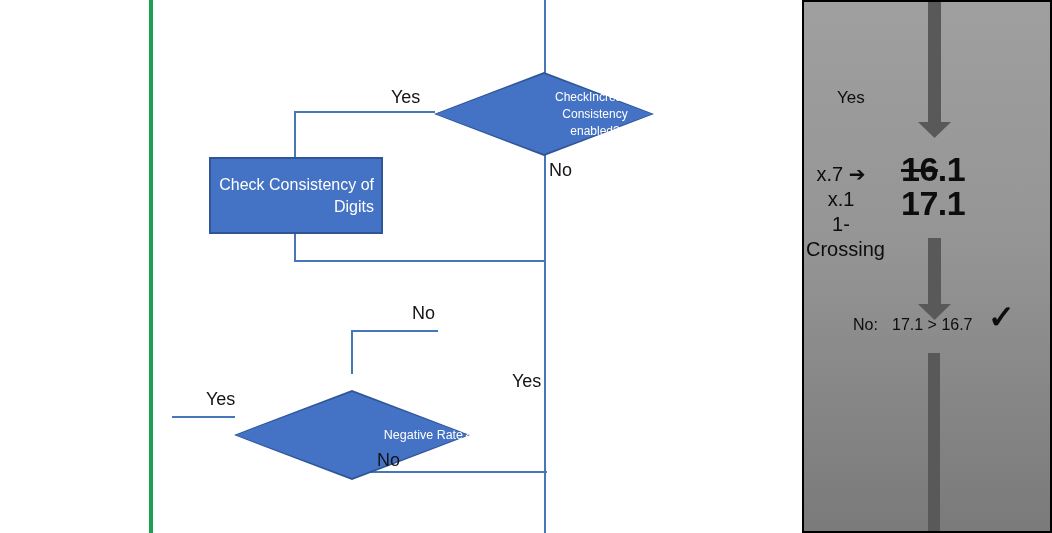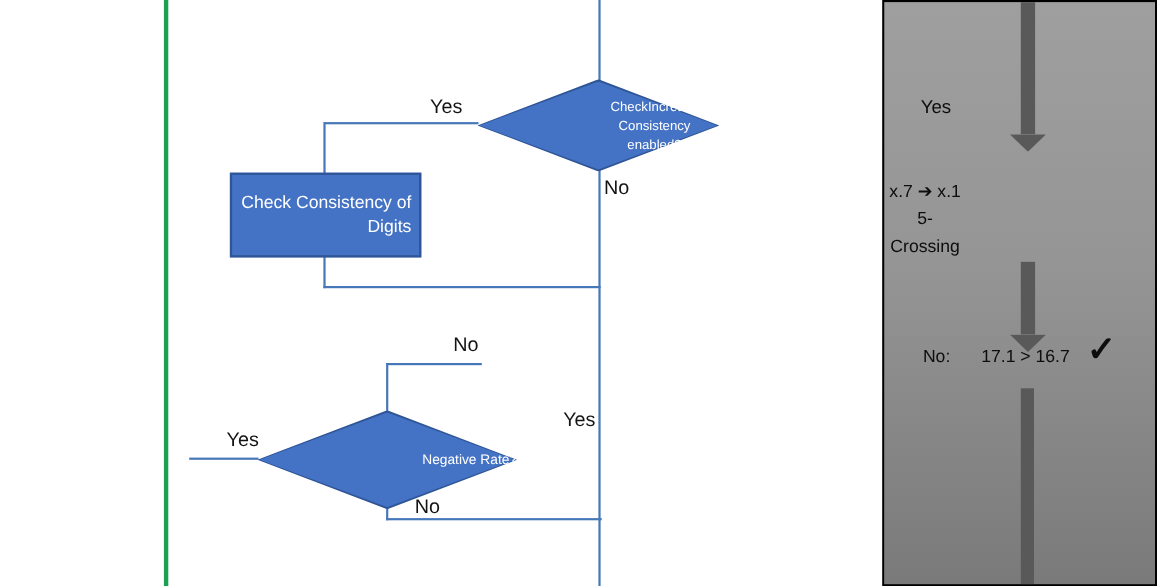--- a/index.html
+++ b/index.html
@@ -16,21 +16,21 @@
   .diamond { position:absolute; }
   .diamond .shape-outer { position:absolute; inset:0; background:#2f5597;
     clip-path:polygon(50% 0,100% 50%,50% 100%,0 50%); }
   .diamond .shape-inner { position:absolute; inset:2px; background:#4472c4;
     clip-path:polygon(50% 0,100% 50%,50% 100%,0 50%); }
   .diamond .label { position:absolute; inset:0; display:flex; align-items:center; justify-content:flex-end;
     text-align:center; color:#ffffff; font-size:12px; line-height:17px; }
   .diamond .label span { display:inline-block; max-width:118px; }
   .d1 { left:434px; top:72px;  width:220px; height:84px; }
   .d2 { left:436px; top:288px; width:220px; height:84px; }
-  .d3 { left:234px; top:373px; width:236px; height:90px; }
+  .d3 { left:234px; top:390px; width:236px; height:90px; }
   .d3 .label { font-size:12.5px; }
   .d3 .label span { max-width:200px; }
 
   .proc-rect { position:absolute; left:209px; top:157px; width:174px; height:77px;
     background:#4472c4; border:2px solid #2f5597; box-sizing:border-box;
     display:flex; align-items:center; justify-content:center; text-align:center;
     color:#ffffff; font-size:16px; line-height:22px; }
   .proc-rect span { display:inline-block; max-width:156px;text-align:right; }
 
   .done-box { position:absolute; left:66px; top:381px; width:107px; height:72px;
@@ -42,24 +42,24 @@
 
   
   .panel { position:absolute; left:802px; top:0; width:250px; height:533px;
     box-sizing:border-box; border:2px solid #000000;
     background:linear-gradient(to bottom, #9f9f9f 0%, #959595 45%, #7a7a7a 100%); }
   .panel .shaft { position:absolute; background:#595959; }
   .panel .arrowhead { position:absolute; background:#595959;
     clip-path:polygon(0 0,100% 0,50% 100%); }
   .panel .txt { position:absolute; color:#0d0d0d; }
   .p-yes { left:33px; top:86px; font-size:17px; }
-  .p-annot { left:2px; top:160px; width:70px; text-align:center; font-size:16px; line-height:25px; }
+  .p-annot { left:2px; top:160px; width:70px; text-align:center; font-size:20px; line-height:25px; }
   .p-nums { left:97px; top:150px; font-size:34px; line-height:34px; font-weight:600; letter-spacing:-0.5px; }
   .p-nums .strike { text-decoration:line-through; text-decoration-thickness:3px; }
-  .p-no  { left:35px; top:314px; font-size:16px; }
+  .p-no  { left:49px; top:314px; font-size:16px; }
   .p-cmp { left:88px; top:314px; font-size:16px; }
   .p-check { left:184px; top:296px; font-size:32px; font-weight:700; }
 </style>
 </head>
 <body>
 
 <div class="stage">
 
   <div class="green-line"></div>
 
@@ -103,23 +103,27 @@
   <div class="flow-label" style="left:377px; top:450px;">No</div>
 
   <div class="panel">
     <div class="shaft" style="left:124px; top:0; width:13px; height:120px;"></div>
     <div class="arrowhead" style="left:114px; top:120px; width:33px; height:16px;"></div>
 
     <div class="txt p-yes">Yes</div>
 
     <div class="txt p-annot">
       <div>x.7 ➔ x.1</div>
-      <div>5-Crossing</div>
+      <div>1-Crossing</div>
     </div>
 
+    <div class="txt p-nums">
+      <div><span class="strike">16</span><span>.1</span></div>
+      <div>17.1</div>
+    </div>
 
     <div class="shaft" style="left:124px; top:236px; width:13px; height:66px;"></div>
     <div class="arrowhead" style="left:114px; top:302px; width:33px; height:16px;"></div>
 
     <div class="txt p-no">No:</div>
     <div class="txt p-cmp">17.1 &gt; 16.7</div>
     <div class="txt p-check">✓</div>
 
     <div class="shaft" style="left:124px; top:351px; width:12px; height:178px;"></div>
   </div>

